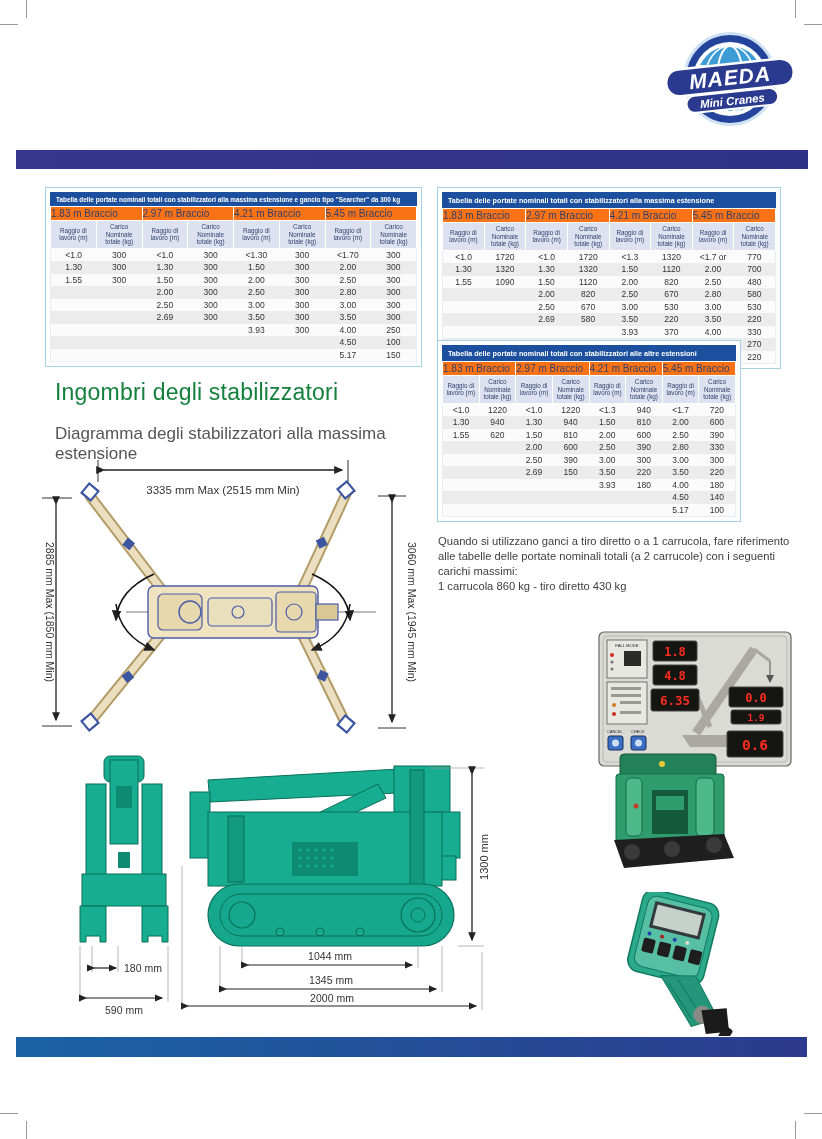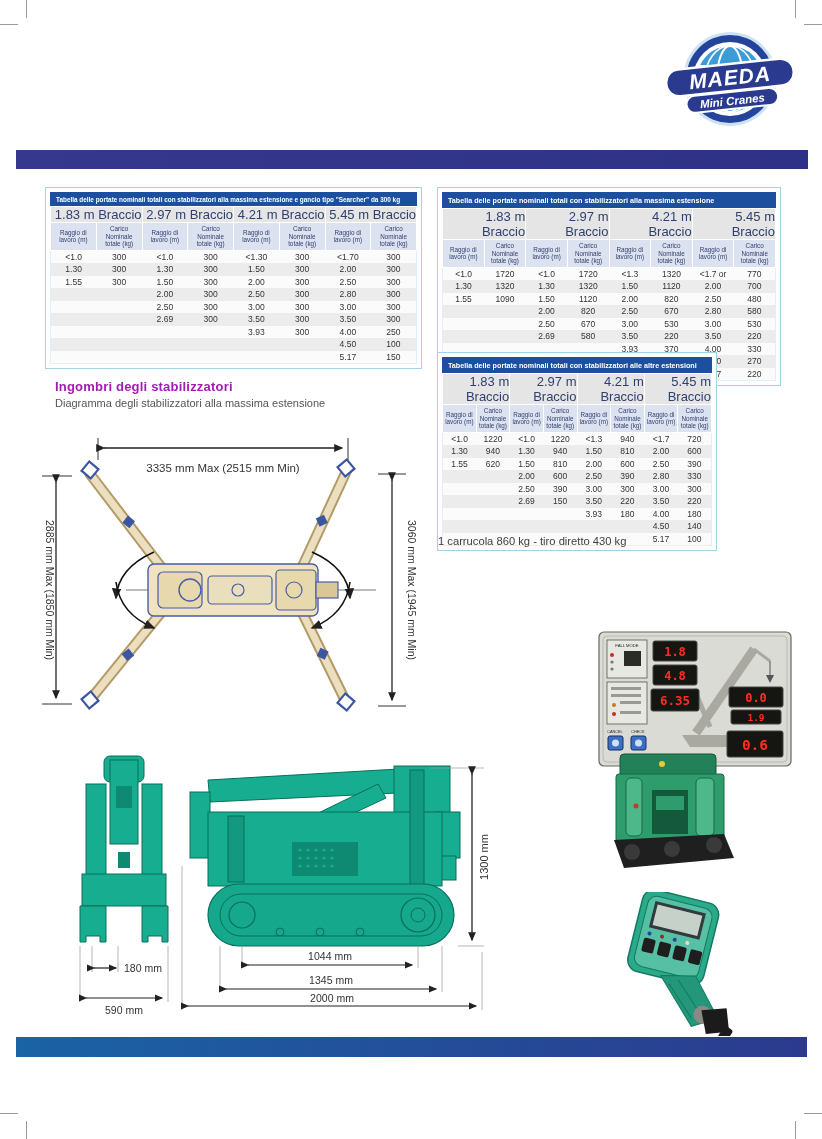--- a/index.html
+++ b/index.html
@@ -14,31 +14,31 @@
   .band-bottom{left:16px;top:1037px;width:791px;height:20px;
             background:linear-gradient(to right,#1a63a4,#2c3a8e);}
 
   
   .card{background:#fff;border:1px solid #a5d2e2;padding:4px;box-sizing:border-box;}
   .t-title{background:#1c4f9d;color:#fff;font-weight:bold;padding:4px 6px 3px 6px;
            white-space:nowrap;overflow:hidden;}
   .t-title.small{font-size:6.4px;}
   .t-title.norm{font-size:7.2px;}
   table.cap{width:100%;border-collapse:collapse;table-layout:fixed;border:1px solid #e3eef6;}
-  tr.grp td{background:#e5e5e5;color:#2f3f6f;font-size:13px;text-align:right;
+  tr.grp td{background:#f97316;color:#2f3f6f;font-size:10px;text-align:left;
             height:13px;border:1px solid #fff;padding:0;}
   tr.sub td{background:#dde2f0;color:#2f3f6f;font-size:6.3px;line-height:1.2;
             text-align:center;border:1px solid #fff;padding:2px 1px;}
   tbody.data td{font-size:8.5px;color:#333;text-align:center;height:12.5px;padding:0;}
   tbody.data tr:nth-child(odd){background:#fbfbfb;}
   tbody.data tr:nth-child(even){background:#ececec;}
 
   
-  .heading{color:#a21caf;font-size:13px;font-weight:bold;letter-spacing:.2px;}
-  .subheading{color:#555;font-size:11px;margin-top:3px;}
+  .heading{color:#15803d;font-size:23px;font-weight:normal;letter-spacing:.2px;}
+  .subheading{color:#555;font-size:17px;margin-top:18px;}
 
   
   .note{font-size:11.2px;color:#404040;line-height:1.33;width:356px;}
 
   svg text{font-family:"Liberation Sans",sans-serif;}
   .led{font-family:"DejaVu Sans Mono",monospace;font-weight:bold;fill:#ff2d1f;}
 </style>
 </head>
 <body>
 
@@ -300,21 +300,21 @@
             <td></td>
             <td></td>
             <td></td>
             <td>5.17</td>
             <td>220</td>
           </tr>
         </tbody>
     </table>
   </div>
 
-  <div class="abs card" style="left:437px;top:352px;width:280px">
+  <div class="abs card" style="left:437px;top:340px;width:304px">
     <div class="t-title norm">Tabella delle portate nominali totali con stabilizzatori alle altre estensioni</div>
     <table class="cap">
       <thead>
         <tr class="grp">
             <td colspan="2">1.83 m Braccio</td>
             <td colspan="2">2.97 m Braccio</td>
             <td colspan="2">4.21 m Braccio</td>
             <td colspan="2">5.45 m Braccio</td>
           </tr>
         <tr class="sub">
@@ -421,21 +421,21 @@
           </tr>
         </tbody>
     </table>
   </div>
 
   <div class="abs" style="left:55px;top:379px;width:370px">
     <div class="heading">Ingombri degli stabilizzatori</div>
     <div class="subheading">Diagramma degli stabilizzatori alla massima estensione</div>
   </div>
 
-  <div class="abs" style="left:40px;top:434px">
+  <div class="abs" style="left:40px;top:456px">
     <svg width="394" height="300" viewBox="0 0 394 300">
       <defs>
         <marker id="ar" markerWidth="8" markerHeight="8" refX="6" refY="3" orient="auto">
           <path d="M0,0 L7,3 L0,6 Z" fill="#222"></path>
         </marker>
       </defs>
 
       <g>
         <line x1="58" y1="4" x2="58" y2="26" stroke="#333" stroke-width="1"></line>
         <line x1="308" y1="4" x2="308" y2="26" stroke="#333" stroke-width="1"></line>
@@ -494,20 +494,21 @@
       <g fill="none" stroke="#111" stroke-width="1.6">
         <path d="M 114 118 Q 78 134 76 164" marker-end="url(#ar)"></path>
         <path d="M 272 118 Q 308 134 310 164" marker-end="url(#ar)"></path>
         <path d="M 76 148 Q 80 180 114 194" marker-end="url(#ar)"></path>
         <path d="M 310 148 Q 306 180 272 194" marker-end="url(#ar)"></path>
       </g>
     </svg>
   </div>
 
   <div class="abs note" style="left:438px;top:534px">
+    <div>Quando si utilizzano ganci a tiro diretto o a 1 carrucola, fare riferimento alle tabelle delle portate nominali totali (a 2 carrucole) con i seguenti carichi massimi:</div>
     <div>1 carrucola 860 kg - tiro diretto 430 kg</div>
   </div>
 
   <div class="abs" style="left:598px;top:631px">
     <svg width="194" height="136" viewBox="0 0 194 136">
       <rect x="1" y="1" width="192" height="134" rx="5" fill="#dbdbd6" stroke="#666" stroke-width="1.2"></rect>
       <rect x="5" y="5" width="184" height="126" rx="4" fill="none" stroke="#b9b9b2" stroke-width="1"></rect>
 
       <g>
         <rect x="9" y="9" width="40" height="38" fill="#e8e8e3" stroke="#555" stroke-width="0.8"></rect>

